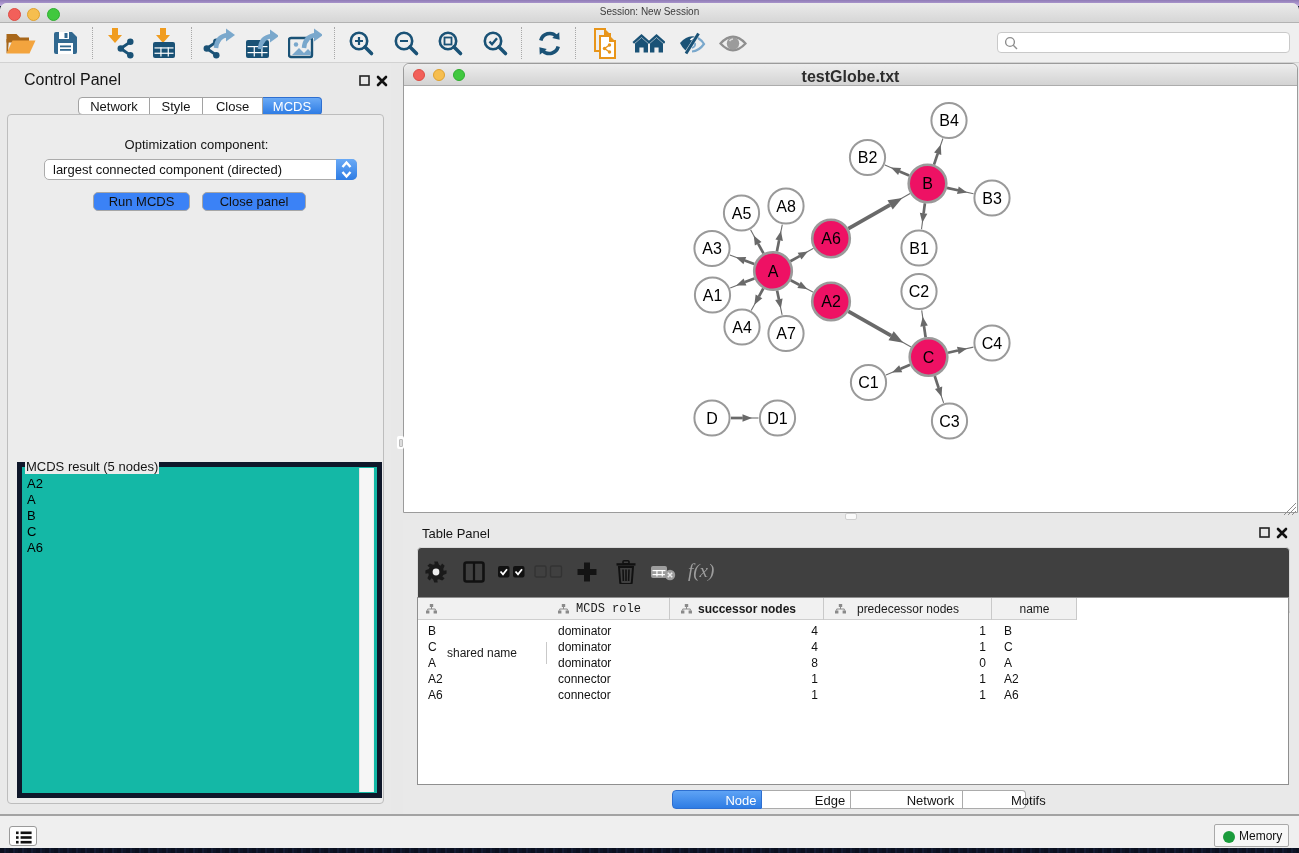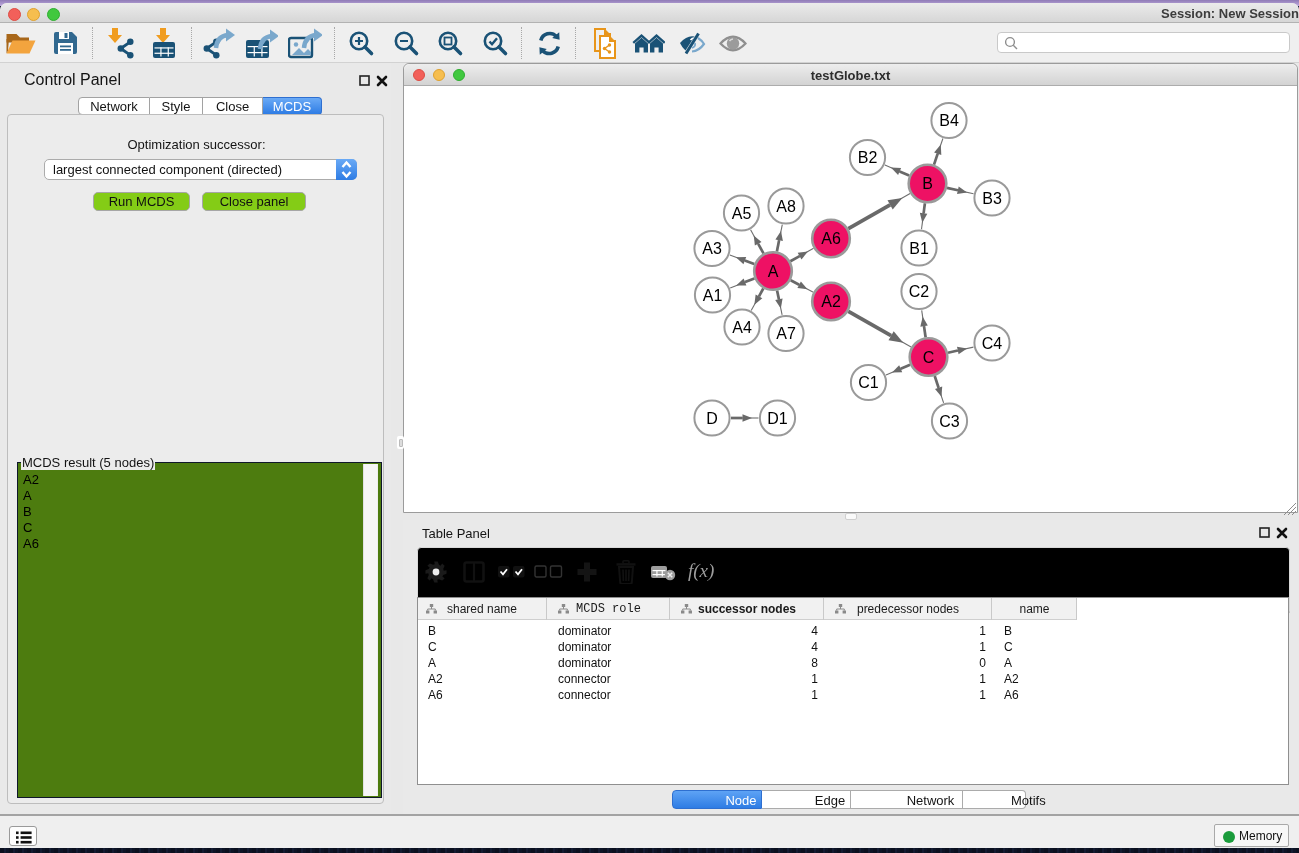--- a/index.html
+++ b/index.html
@@ -10,22 +10,22 @@
 #wallp { position:absolute; left:0; top:0; width:1299px; height:6px;
   background:linear-gradient(#8f7bb6,#c0abdf); }
 #wallb { position:absolute; left:0; top:845px; width:1299px; height:8px;
   background:repeating-linear-gradient(90deg,#0b101f 0 4px,#141c33 4px 6px,#0d1426 6px 9px); }
 #app { position:absolute; left:0; top:3px; width:1299px; height:845px;
   background:#e8e8e8; border-radius:7px 7px 0 0; overflow:hidden; }
 
 #titlebar { position:absolute; left:0; top:0; width:1299px; height:20px;
   background:linear-gradient(#ebebeb,#d6d6d6); border-bottom:1px solid #b2b2b2;
   border-radius:7px 7px 0 0; }
-#titlebar .t { position:absolute; left:0; right:0; top:3px; text-align:right;
-  font-size:13px; color:#3c3c3c;font-weight:bold; }
+#titlebar .t { position:absolute; left:0; right:0; top:3px; text-align:center;
+  font-size:10px; color:#3c3c3c; }
 .light { position:absolute; top:5px; width:13px; height:13px; border-radius:50%; }
 
 #toolbar { position:absolute; left:0; top:20px; width:1299px; height:40px;
   background:#efefef; border-bottom:1px solid #d2d2d2; }
 .tsep { position:absolute; top:4px; height:32px; width:0;
   border-left:1px dotted #a8a8a8; }
 #search { position:absolute; left:997px; top:9px; width:293px; height:21px;
   background:#fff; border:1px solid #c9c9c9; border-radius:4px; }
 
 #cpanel { position:absolute; left:0; top:60px; width:391px; height:751px;
@@ -41,24 +41,24 @@
 .tabrow .tab:last-child { border-radius:0 4px 4px 0; }
 #cpbox { position:absolute; left:7px; top:51px; width:377px; height:690px;
   background:#ececec; border:1px solid #bdbdbd; border-radius:4px; }
 #optlabel { position:absolute; left:0; width:377px; top:22px; text-align:center;
   font-size:13px; color:#141414; }
 #dropdown { position:absolute; left:36px; top:44px; width:313px; height:21px;
   background:#fff; border:1px solid #ababab; border-radius:5px; font-size:13px;
   color:#111; line-height:20px; padding-left:8px; }
 #dropstep { position:absolute; right:-1px; top:-1px; width:21px; height:21px;
   background:linear-gradient(#6aaaf6,#2e7ce4); border-radius:0 5px 5px 0; }
-.btn { position:absolute; height:19px; background:#84cc16; border:1px solid #a6a6a6;
+.btn { position:absolute; height:19px; background:#3b82f6; border:1px solid #a6a6a6;
   border-radius:5px; font-size:13px; color:#111; text-align:center; line-height:17px; }
 #fieldset { position:absolute; left:9px; top:347px; width:365px; height:336px;
-  border:1px solid #0f172a; background:#4d7c0f; }
+  border:5px solid #0f172a; background:#14b8a6; }
 #fieldset .legend { position:absolute; left:3px; top:-8px; background:#ececec;
   font-size:13px; color:#141414; padding:0 1px; }
 #fieldset .list { position:absolute; left:5px; top:9px; font-size:13px;
   color:#000; line-height:16px; }
 #fieldset .scroll { position:absolute; right:3px; top:1px; width:15px; bottom:1px;
   background:#f6f6f6; border-left:1px solid #e2e2e2; border-right:1px solid #eee; }
 
 #statusbar { position:absolute; left:0; top:811px; width:1299px; height:42px;
   background:#efefef; border-top:2px solid #a3a3a3; }
 #listbtn { position:absolute; left:9px; top:10px; width:28px; height:20px;
@@ -69,28 +69,28 @@
 #membtn .dot { position:absolute; left:8px; top:5.5px; width:12px; height:12px;
   border-radius:50%; background:#1b9c3c; }
 #membtn .txt { position:absolute; left:24px; top:4px; }
 
 #netwin { position:absolute; left:403px; top:60px; width:895px; height:450px;
   background:#fff; border:1px solid #9b9b9b; border-radius:6px 6px 0 0; }
 #nettitle { position:absolute; left:0; top:0; width:893px; height:22px;
   background:linear-gradient(#ededed,#d3d3d3); border-bottom:1px solid #acacac;
   border-radius:6px 6px 0 0; }
 #nettitle .t { position:absolute; left:0; right:0; top:4px; text-align:center;
-  font-size:13px; font-weight:bold; color:#2d2d2d; }
+  font-size:16px; font-weight:bold; color:#2d2d2d; }
 #graph { position:absolute; left:0; top:22px; }
 
 #tpanel { position:absolute; left:403px; top:517px; width:896px; height:294px;
   background:#e9e9e9; }
 #tpanel .hdr { position:absolute; left:19px; top:6px; font-size:13px; color:#141414; }
 #ttoolbox { position:absolute; left:14px; top:27px; width:873px; height:68px;
-  background:#000000; border:1px solid #d9d9d9; border-radius:4px; }
+  background:#404040; border:1px solid #d9d9d9; border-radius:4px; }
 #tableview { position:absolute; left:14px; top:77px; width:872px; height:188px;
   background:#fff; border:1px solid #8f8f8f; }
 #thead { position:absolute; left:0; top:0; width:659px; height:22px;
   background:#f1f1f1; border-bottom:1px solid #cfcfcf; font-size:12px; color:#1a1a1a; }
 .hcell { position:absolute; top:0; height:22px; border-right:1px solid #c9c9c9; }
 .hcell span { position:absolute; top:4px; left:0; right:0; text-align:center; }
 .trow { position:absolute; font-size:12px; color:#111; }
 #btabs { position:absolute; left:269px; top:270px; height:19px; display:flex;
   font-size:13px; }
 #btabs .tab { height:19px; line-height:19px; text-align:center; background:#fff;
@@ -258,21 +258,21 @@
       <svg class="abs" style="left:376px;top:12px" width="12" height="12" viewBox="0 0 12 12">
         <path d="M2 2 L10 10 M10 2 L2 10" stroke="#111" stroke-width="2.6" stroke-linecap="round"></path>
       </svg>
     <div class="tabrow">
       <div class="tab" style="width:72px">Network</div>
       <div class="tab" style="width:53px">Style</div>
       <div class="tab" style="width:60px">Close</div>
       <div class="tab sel" style="width:59px">MCDS</div>
     </div>
     <div id="cpbox">
-      <div id="optlabel">Optimization successor:</div>
+      <div id="optlabel">Optimization component:</div>
       <div id="dropdown">largest connected component (directed)
         <div id="dropstep">
             <svg width="21" height="21" viewBox="0 0 21 21">
               <path d="M6.5 8 l4 -4.5 l4 4.5" fill="none" stroke="#fff" stroke-width="2.4"></path>
               <path d="M6.5 13 l4 4.5 l4 -4.5" fill="none" stroke="#fff" stroke-width="2.4"></path>
             </svg>
           </div>
       </div>
       <div class="btn" style="left:85px;top:77px;width:97px;">Run MCDS</div>
       <div class="btn" style="left:194px;top:77px;width:104px;">Close panel</div>
@@ -452,21 +452,21 @@
             <rect x="2.5" y="11.0" width="13" height="1.2" fill="#fff"></rect>
             <rect x="11.666666666666666" y="7.0" width="1.2" height="6.5" fill="#fff"></rect>
           </g>
           <circle cx="20" cy="12" r="5.2" fill="#9d9d9d"></circle>
           <path d="M17.8 9.8 l4.4 4.4 M22.2 9.8 l-4.4 4.4" stroke="#ededed" stroke-width="1.5"></path>
         </svg>
         <div class="abs" style="left:270px;top:12px;width:50px;font-family:'Liberation Serif',serif;font-style:italic;font-size:19px;color:#9d9d9d;">f(x)</div>
       </div>
     <div id="tableview">
       <div id="thead">
-        <div class="hcell" style="left:0;width:129px;">
+        <div class="hcell" style="left:0;width:129px;margin-top:44px;">
             <span>shared name</span>
           </div>
         <div class="hcell" style="left:130px;width:122px;font-family:Liberation Mono, monospace;">
             <span>MCDS role</span>
           </div>
         <div class="hcell" style="left:253px;width:153px;font-weight:bold;">
             <span>successor nodes</span>
           </div>
         <div class="hcell" style="left:407px;width:167px;">
             <span>predecessor nodes</span>

